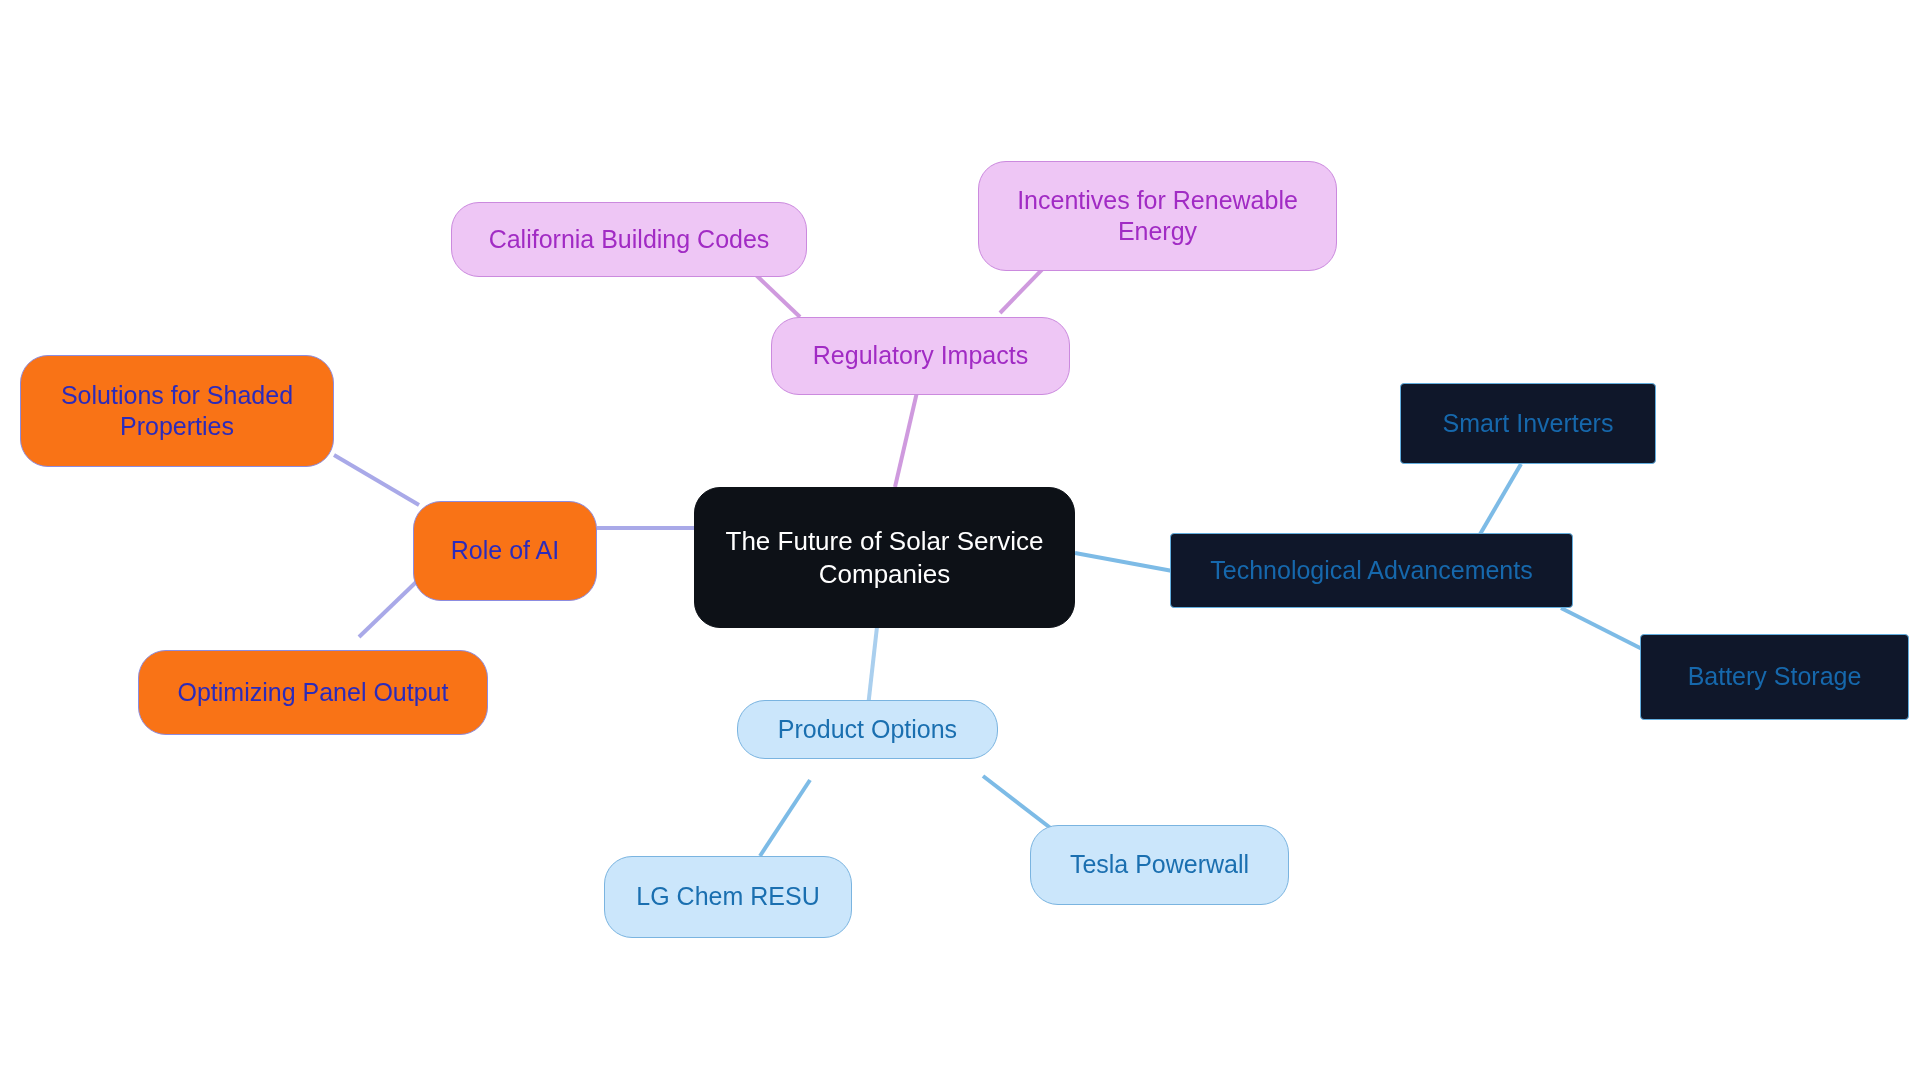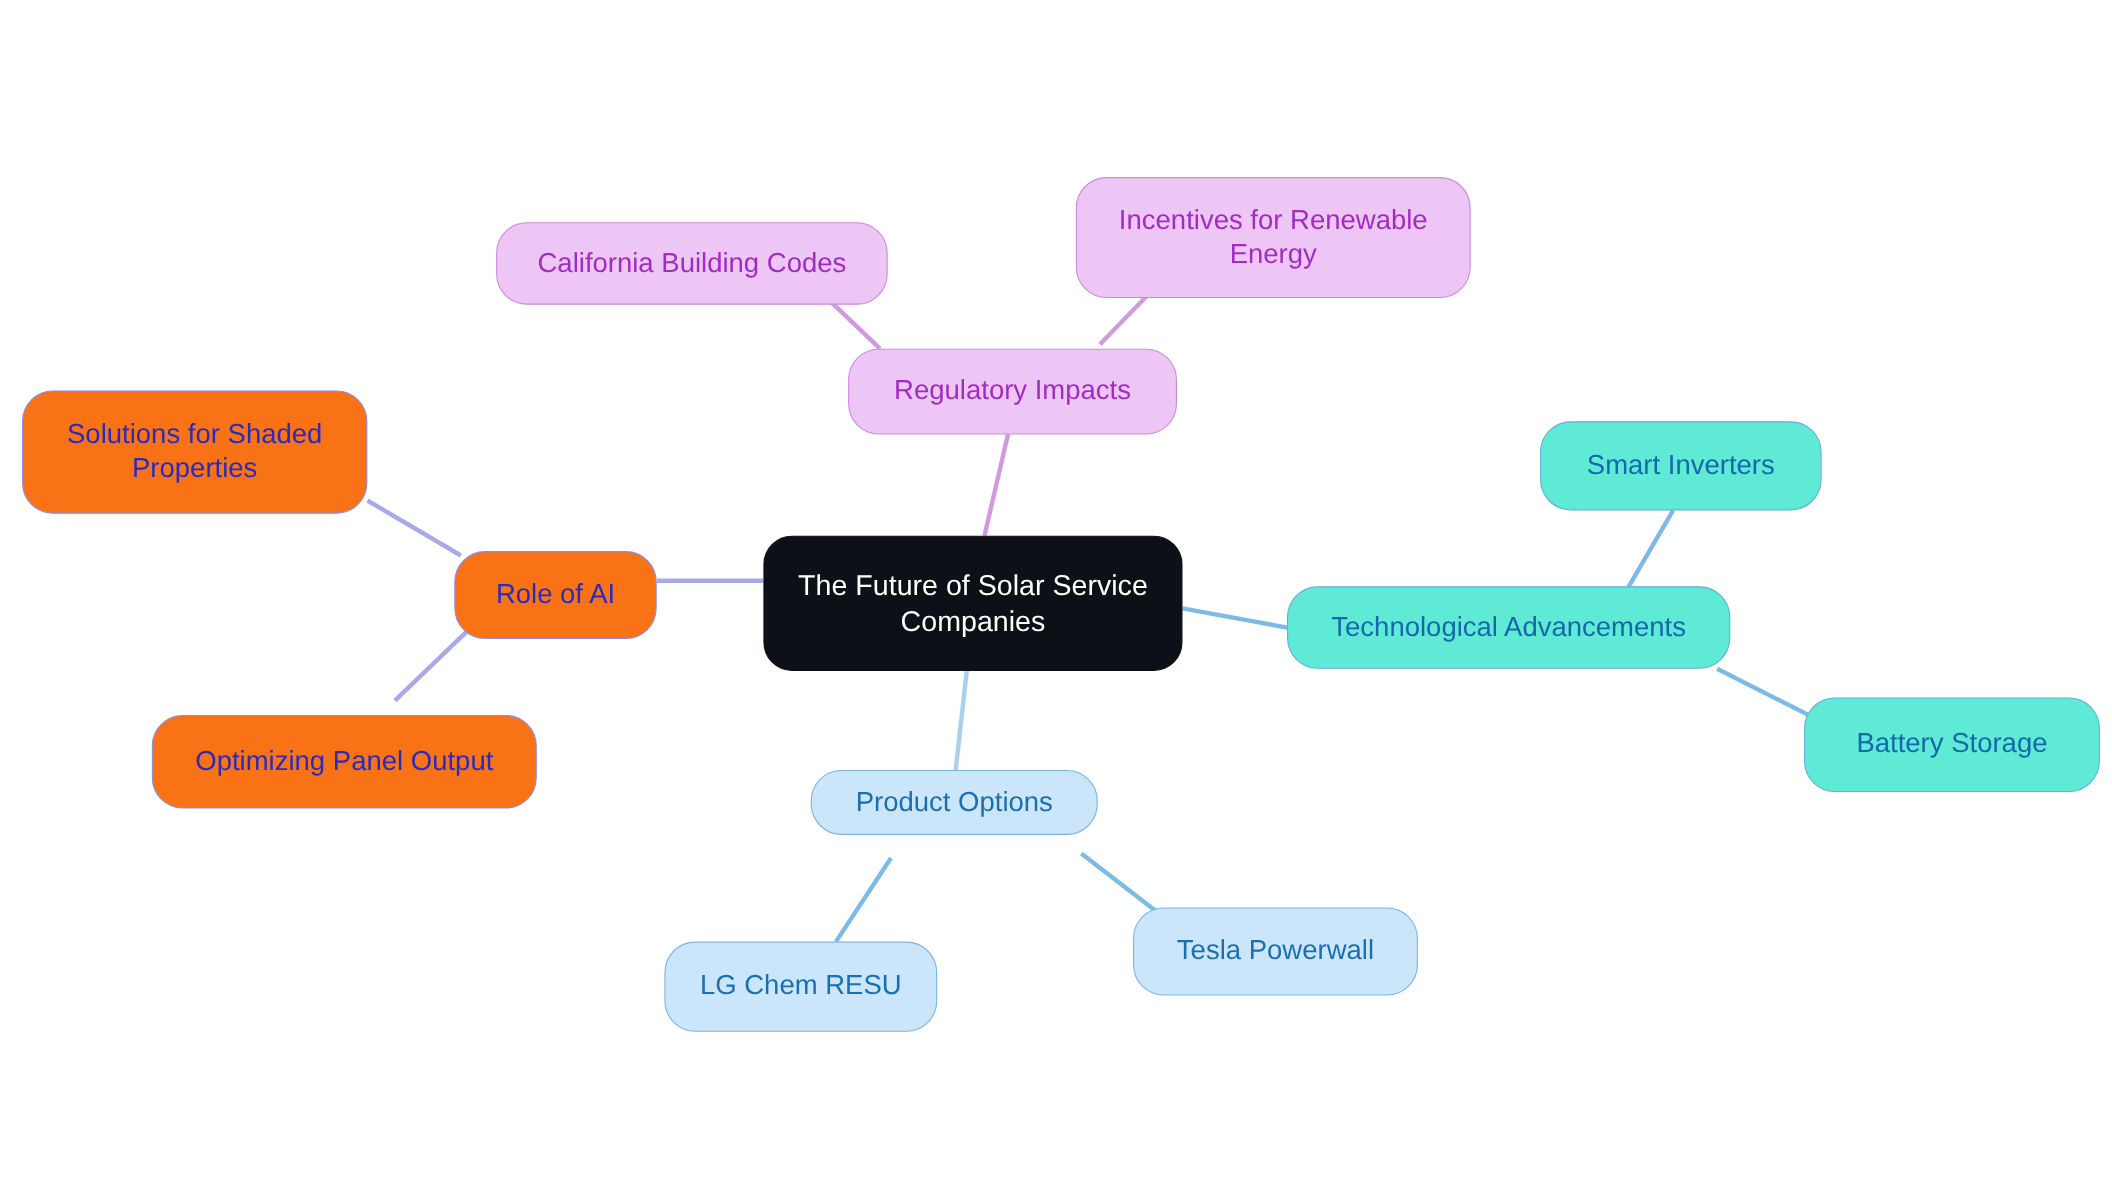--- a/index.html
+++ b/index.html
@@ -57,24 +57,24 @@
     margin-top: 13px;
   }
   .node-pink {
     background: #eec6f5;
     border-color: #cb8ade;
     color: #a12bc4;
     border-radius: 28px;
     font-size: 25px;
   }
   .node-blue {
-    background: #5eead4;
+    background: #0f172a;
     border-color: #63aede;
     color: #1668ac;
-    border-radius: 28px;
+    border-radius: 4px;
     font-size: 25px;
   }
   .node-blue-pale {
     background: #cbe6fb;
     border-color: #7ab4e0;
     color: #1a6fb0;
     border-radius: 28px;
     font-size: 25px;
   }
 </style>
@@ -103,24 +103,24 @@
 
     <path d="M 1561 608 L 1652 654" fill="none" stroke="#7dbbe6" stroke-width="4"></path>
 
     <path d="M 880 600 L 868 707" fill="none" stroke="#aacfee" stroke-width="4"></path>
 
     <path d="M 810 780 L 760 856" fill="none" stroke="#7dbbe6" stroke-width="4"></path>
 
     <path d="M 983 776 L 1057 833" fill="none" stroke="#7dbbe6" stroke-width="4"></path>
   </svg>
 
-  <div class="node node-root" style="left:694px; top:487px; width:381px; height:123px;">The Future of Solar Service
+  <div class="node node-root" style="left:694px; top:487px; width:381px; height:141px;">The Future of Solar Service
 Companies</div>
 
-  <div class="node node-purple" style="left:413px; top:488px; width:184px; height:80px;">Role of AI</div>
+  <div class="node node-purple" style="left:413px; top:488px; width:184px; height:100px;">Role of AI</div>
 
   <div class="node node-purple" style="left:20px; top:342px; width:314px; height:112px;">Solutions for Shaded
 Properties</div>
 
   <div class="node node-purple" style="left:138px; top:637px; width:350px; height:85px;">Optimizing Panel Output</div>
 
   <div class="node node-pink" style="left:771px; top:317px; width:299px; height:78px;">Regulatory Impacts</div>
 
   <div class="node node-pink" style="left:451px; top:178px; width:356px; height:75px;margin-top:24px;">California Building Codes</div>
 

